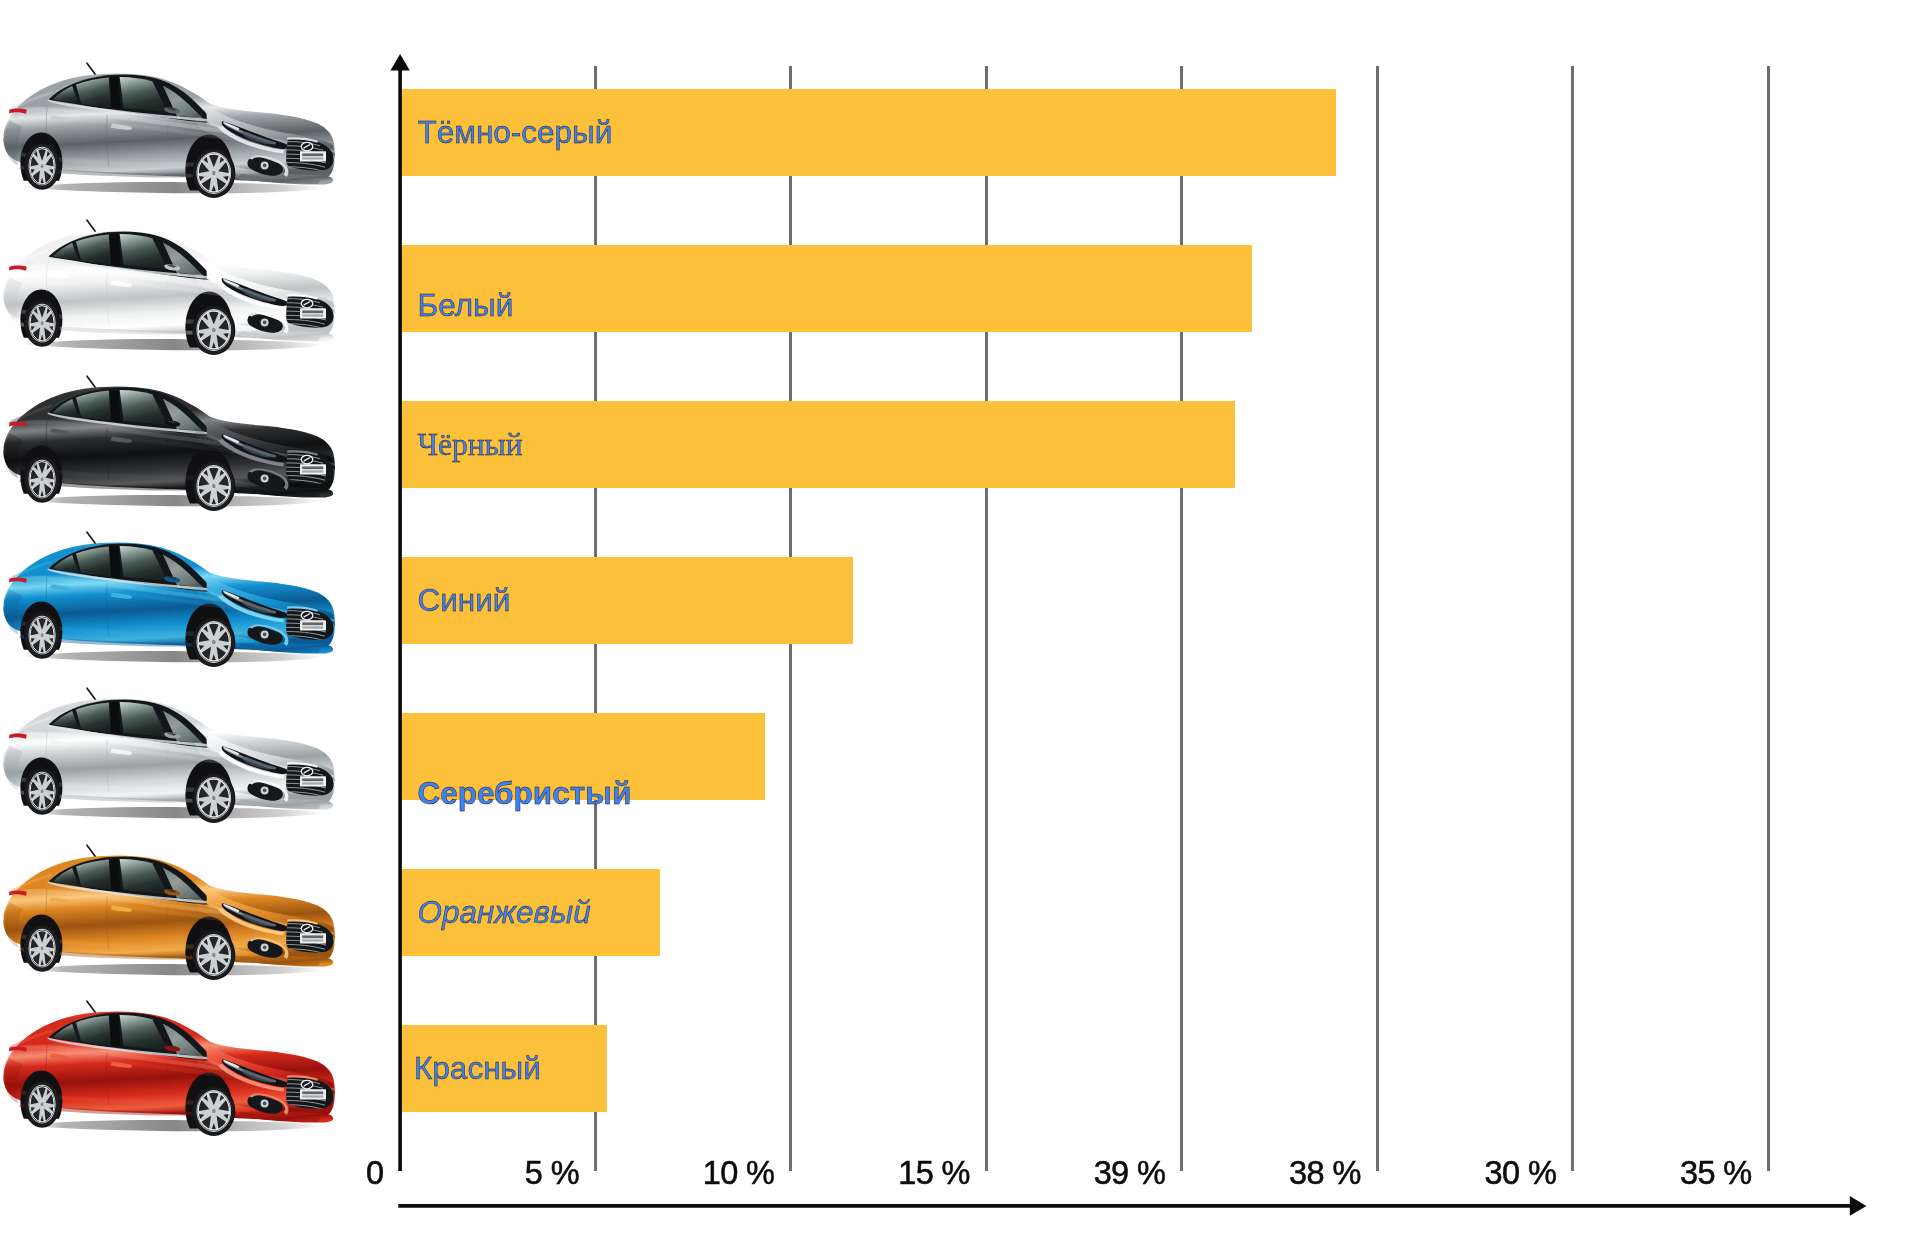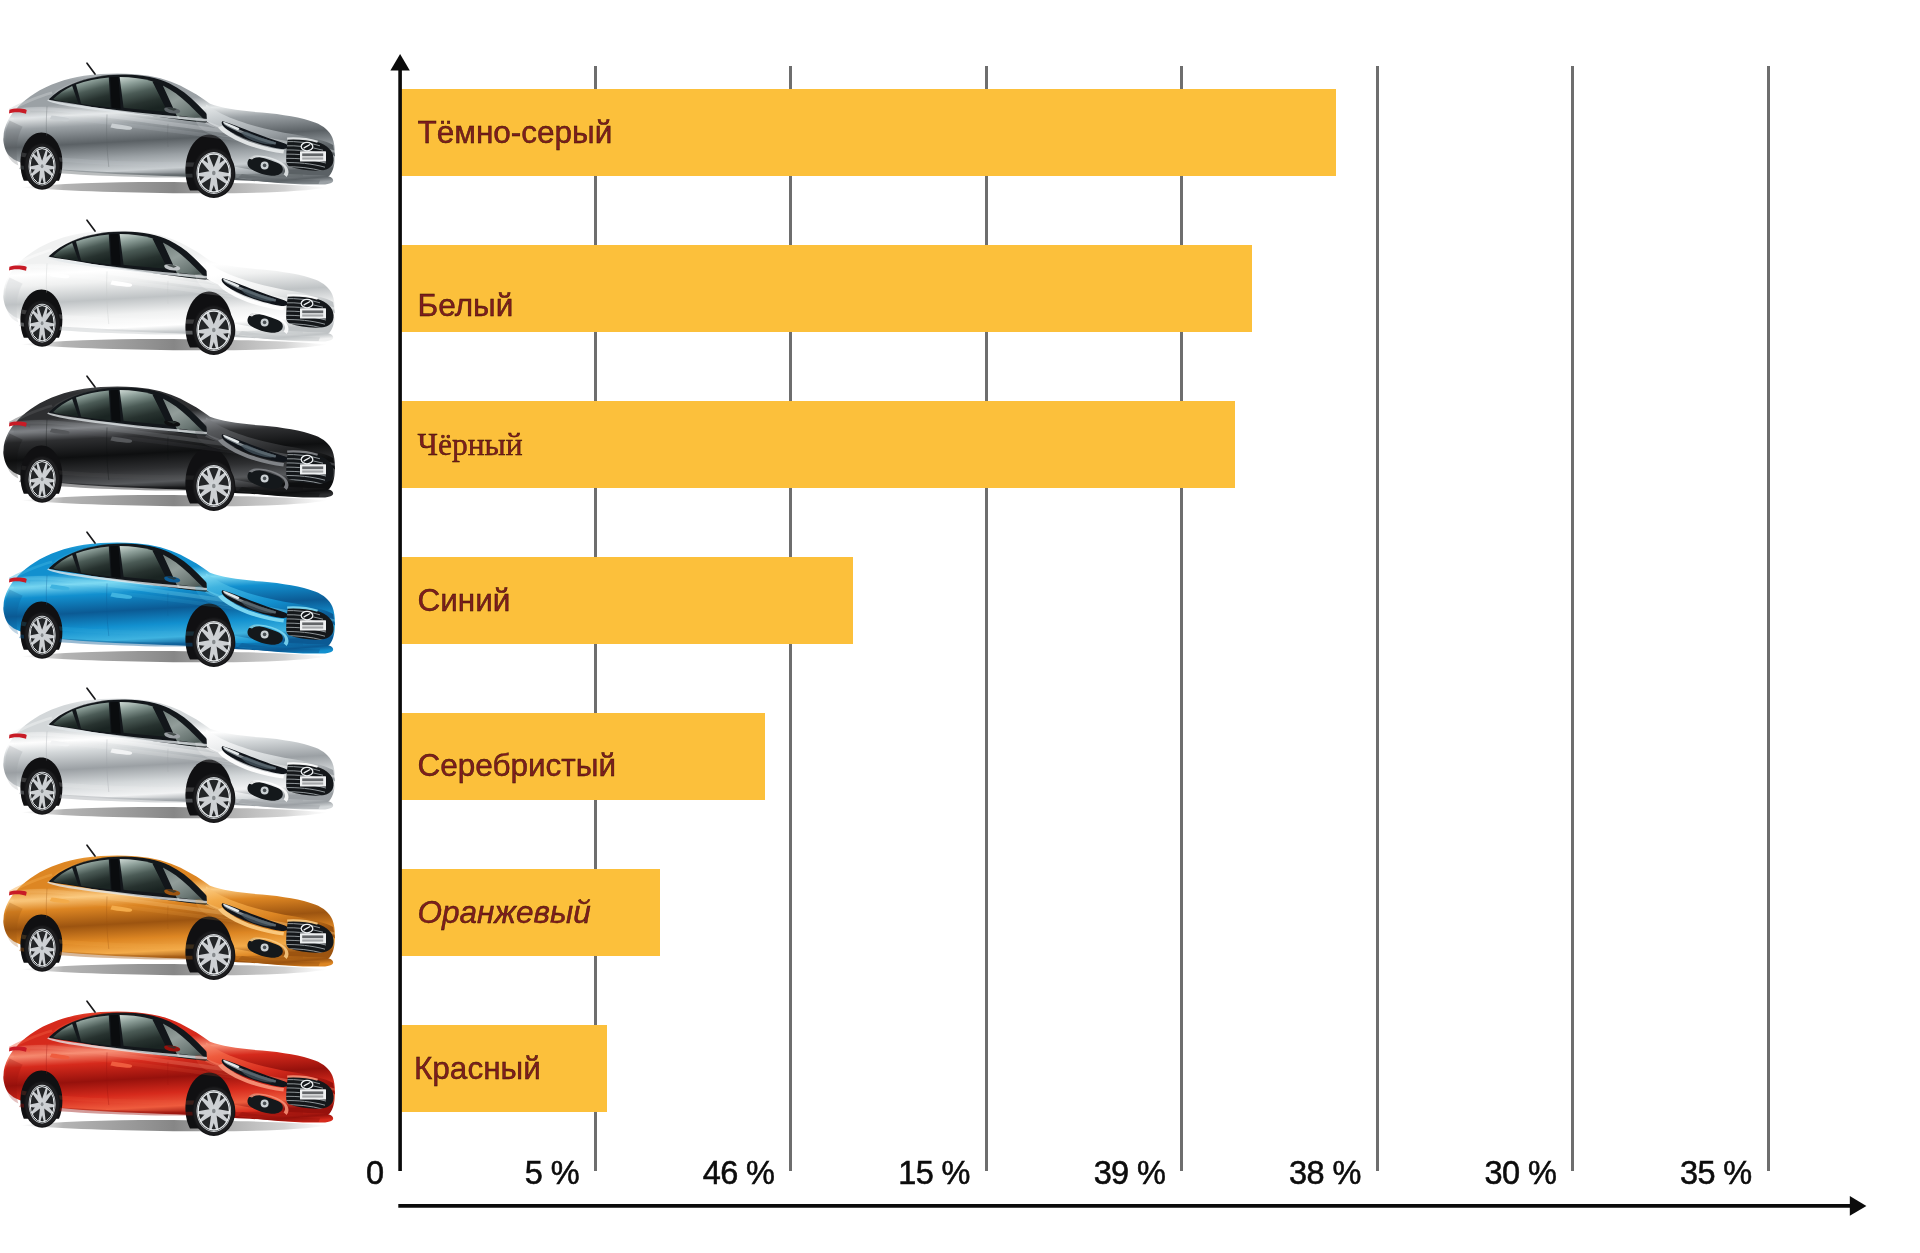--- a/index.html
+++ b/index.html
@@ -9,21 +9,21 @@
        -webkit-font-smoothing:antialiased;}
   #page{position:relative;width:1920px;height:1253px;background:#fff;}
 
   
   .car-row{position:absolute;left:0;width:348px;height:140px;}
   .car-row svg{display:block;width:348px;height:140px;}
 
   
   .gridline{position:absolute;background:#6e6e6e;width:3px;}
   .bar{position:absolute;background:#FCC03B;}
-  .bar-label{position:absolute;color:#7f1d1d;font-size:31.5px;font-weight:400;
+  .bar-label{position:absolute;color:#3b82f6;font-size:31.5px;font-weight:400;
              letter-spacing:0px;white-space:nowrap;line-height:1;
              -webkit-text-stroke:0.42px #2b0d06;}
   .tick{position:absolute;color:#0c0c0c;font-size:32.5px;font-weight:400;white-space:nowrap;
         line-height:1;text-align:right;letter-spacing:-0.6px;
         -webkit-text-stroke:0.55px #0c0c0c;}
 </style>
 </head>
 <body>
 
 <div id="page">
@@ -2076,28 +2076,28 @@
       <div class="gridline" style="left: 1766.65px; top: 66px; height: 1105px;"></div>
       <div class="bar" style="left: 400px; top: 89px; width: 936.206px; height: 87px;"></div>
       <div class="bar-label" style="left: 417.5px; top: 116.5px;">Тёмно-серый</div>
       <div class="bar" style="left: 400px; top: 245px; width: 852.162px; height: 87px;"></div>
       <div class="bar-label" style="left: 417.5px; top: 272.5px; margin-top: 17px;">Белый</div>
       <div class="bar" style="left: 400px; top: 401px; width: 834.572px; height: 87px;"></div>
       <div class="bar-label" style="left: 417.5px; top: 428.5px; font-family: Liberation Serif, serif;">Чёрный</div>
       <div class="bar" style="left: 400px; top: 557px; width: 453.444px; height: 87px;"></div>
       <div class="bar-label" style="left: 417.5px; top: 584.5px;">Синий</div>
       <div class="bar" style="left: 400px; top: 713px; width: 365.491px; height: 87px;"></div>
-      <div class="bar-label" style="left: 417.5px; top: 750px;">Серебристый</div>
+      <div class="bar-label" style="left: 417.5px; top: 778px; font-weight: bold;">Серебристый</div>
       <div class="bar" style="left: 400px; top: 869px; width: 259.949px; height: 87px;"></div>
       <div class="bar-label" style="left: 417.5px; top: 896.5px; font-style: italic;">Оранжевый</div>
       <div class="bar" style="left: 400px; top: 1025px; width: 207.177px; height: 87px;"></div>
       <div class="bar-label" style="left: 414px; top: 1052.5px;">Красный</div>
       <div class="tick" style="right: 1536.5px; top: 1157px;">0</div>
       <div class="tick" style="right: 1341.05px; top: 1157px;">5 %</div>
-      <div class="tick" style="right: 1145.6px; top: 1157px;">46 %</div>
+      <div class="tick" style="right: 1145.6px; top: 1157px;">10 %</div>
       <div class="tick" style="right: 950.15px; top: 1157px;">15 %</div>
       <div class="tick" style="right: 754.7px; top: 1157px;">39 %</div>
       <div class="tick" style="right: 559.25px; top: 1157px;">38 %</div>
       <div class="tick" style="right: 363.8px; top: 1157px;">30 %</div>
       <div class="tick" style="right: 168.35px; top: 1157px;">35 %</div>
       <svg width="1920" height="1253" viewBox="0 0 1920 1253" style="position: absolute; left: 0px; top: 0px;">
         <path fill="#0b0b0b" d="M 398.3,70 L 401.9,70 L 401.9,1171 L 398.3,1171 Z"></path>
         <path fill="#0b0b0b" d="M 400.1,54 L 409.8,70.4 L 390.4,70.4 Z"></path>
         <path fill="#0b0b0b" d="M 398.3,1204.1 L 1850,1204.1 L 1850,1207.8 L 398.3,1207.8 Z"></path>
         <path fill="#0b0b0b" d="M 1866.4,1205.95 L 1849.8,1196.1 L 1849.8,1215.8 Z"></path>

